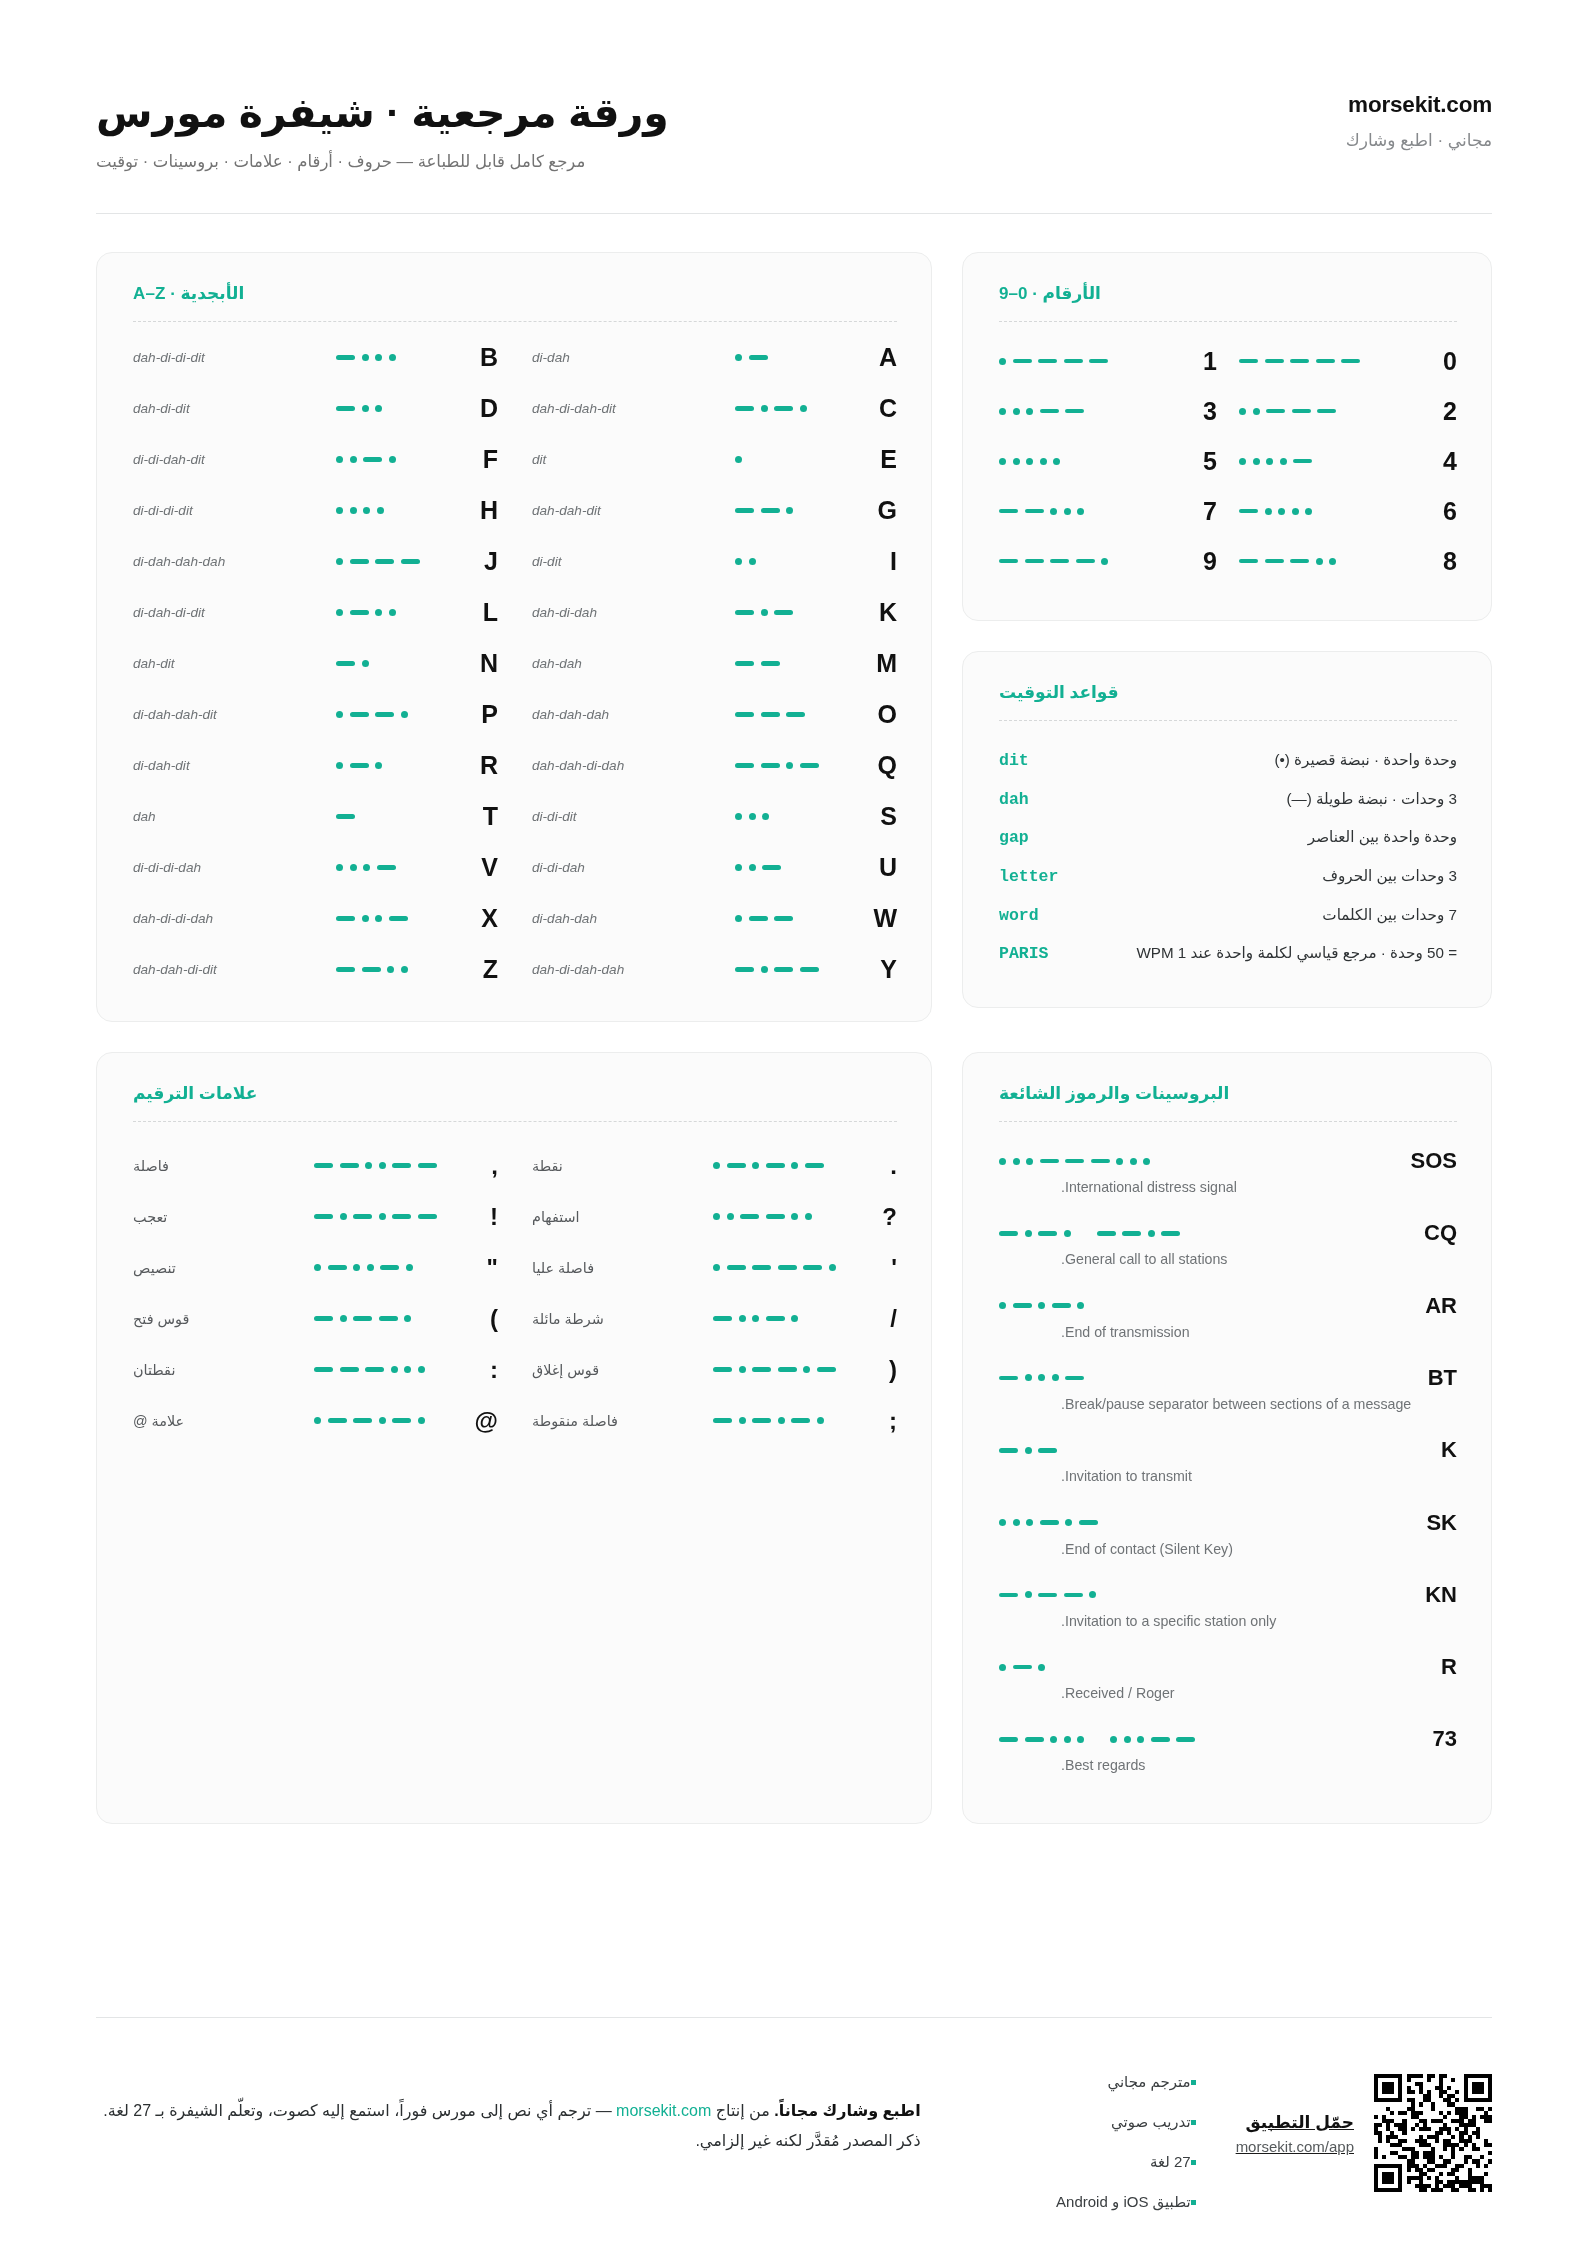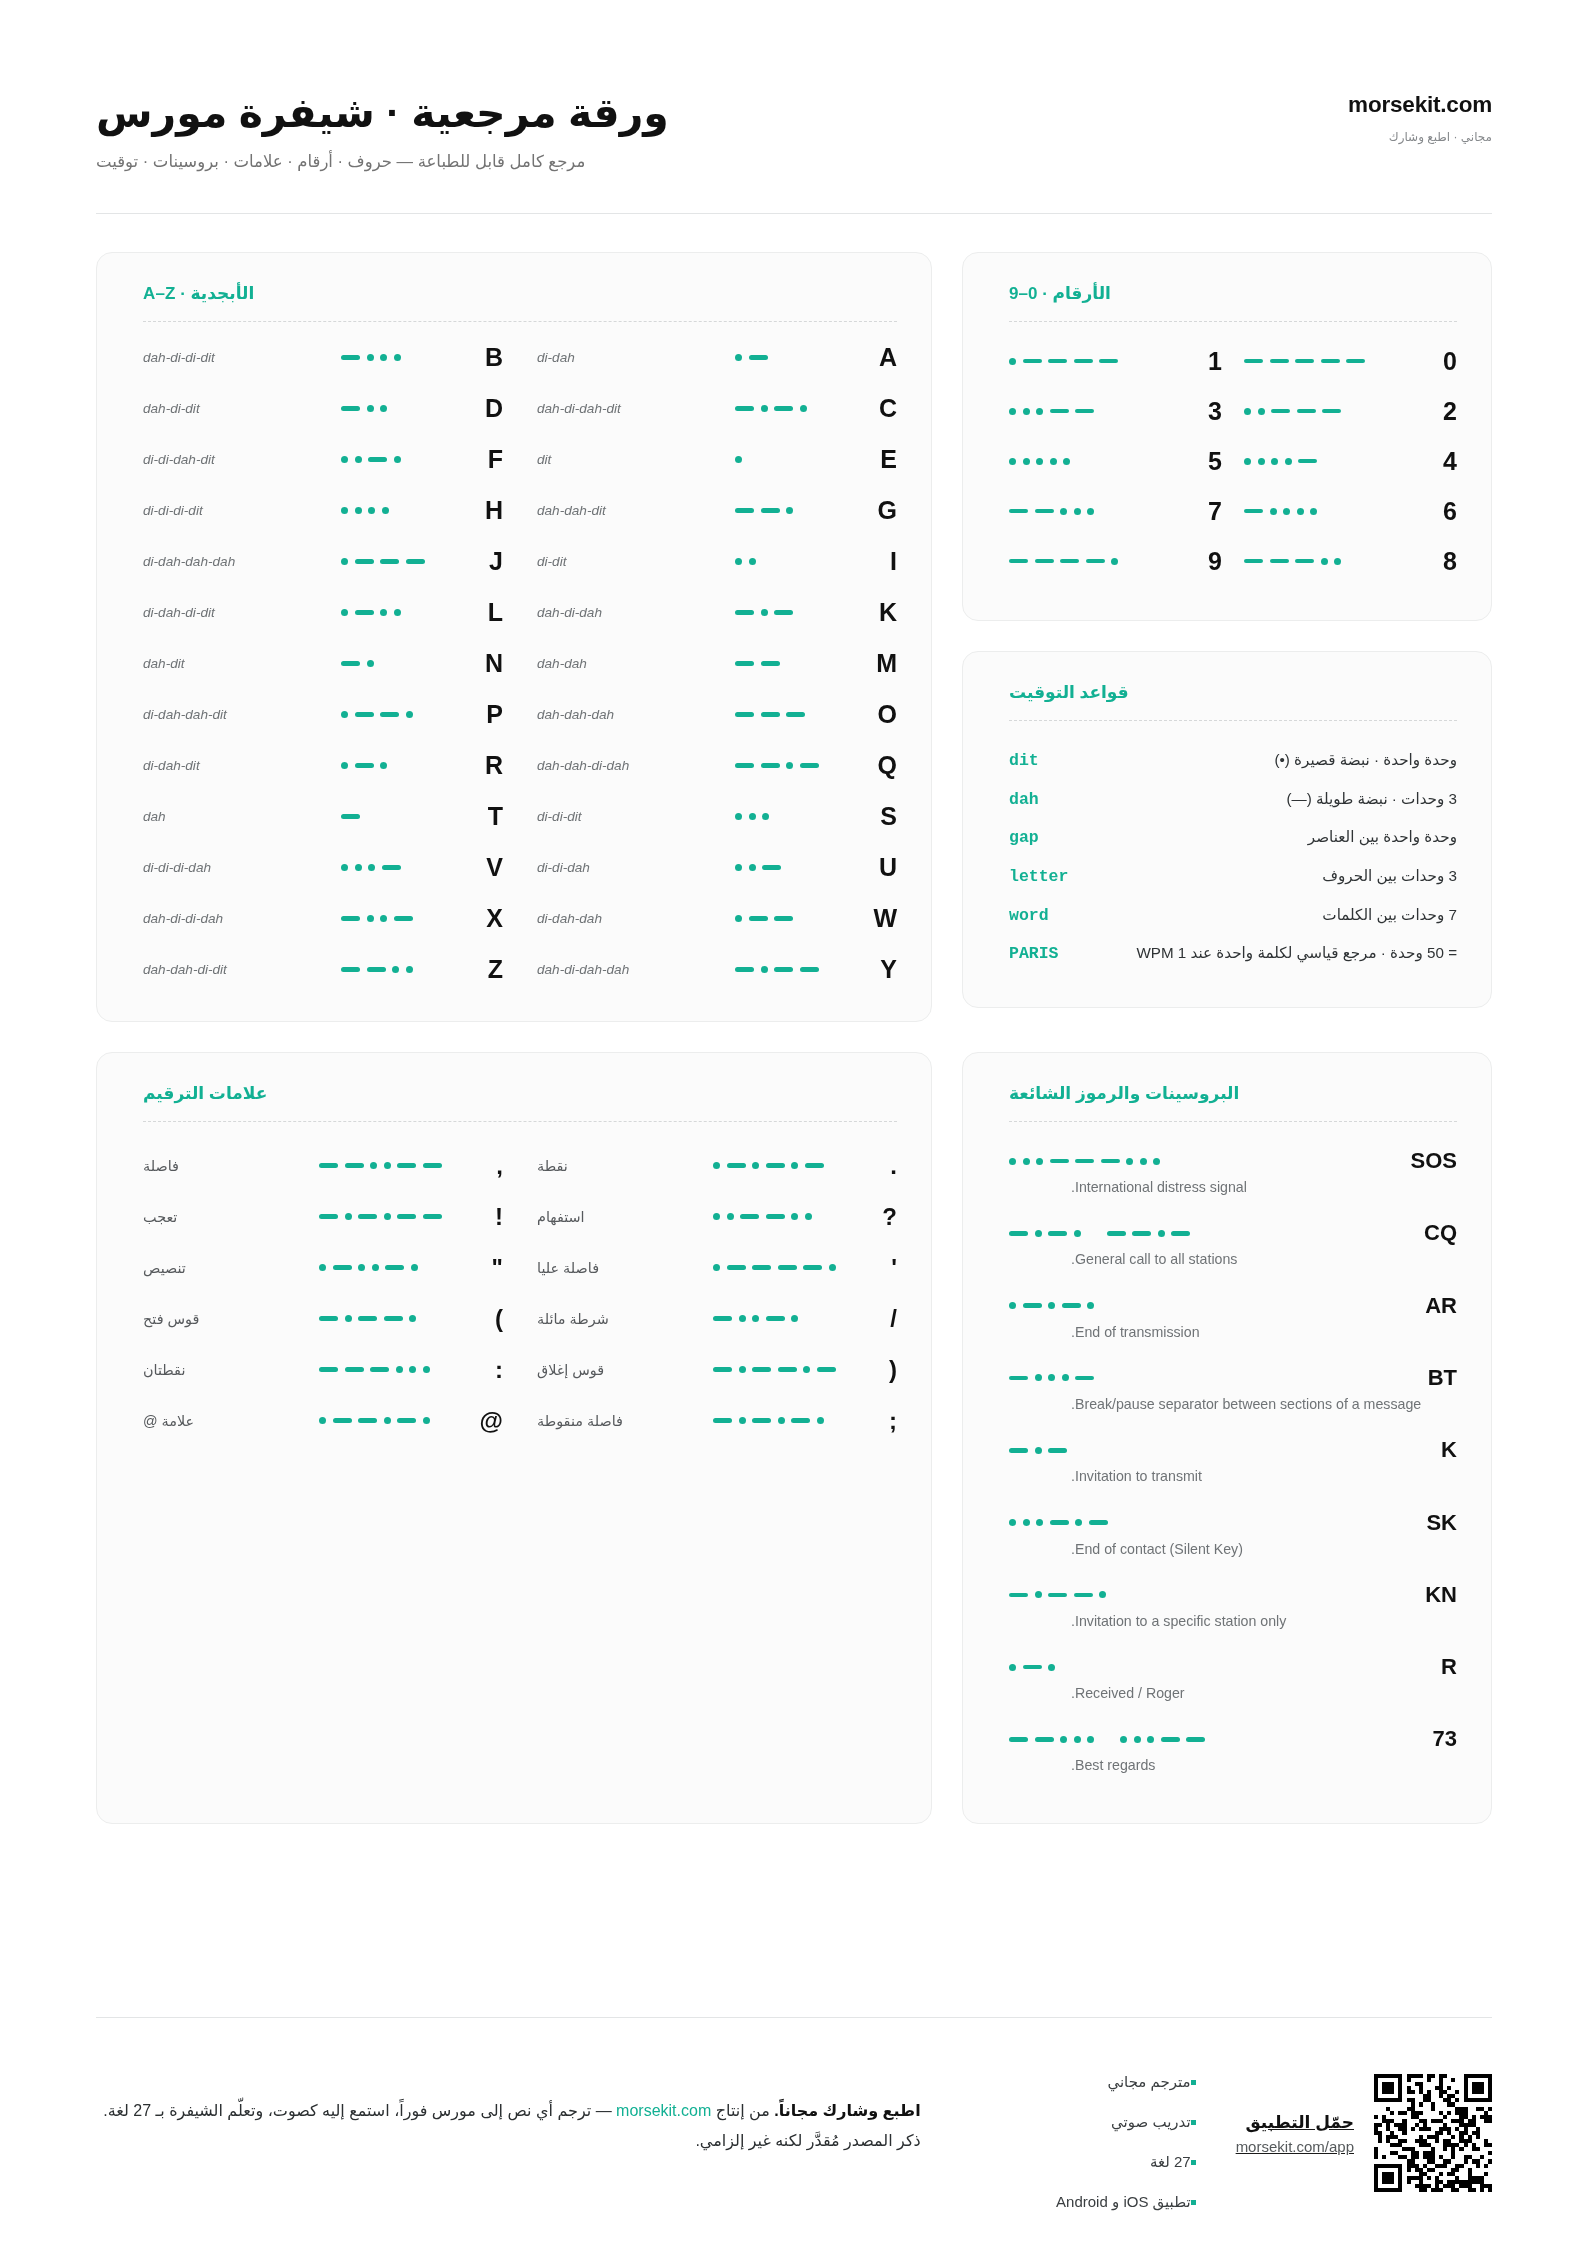--- a/index.html
+++ b/index.html
@@ -48,21 +48,21 @@
   }
   .brand-block { text-align: right; direction: ltr; padding-top: 4px; }
   .brand-name {
     font-size: 22.5px;
     font-weight: 700;
     color: #111111;
     letter-spacing: -0.2px;
   }
   .brand-tag {
     margin-top: 12px;
-    font-size: 12px;
+    font-size: 17px;
     color: #86898c;
     direction: rtl;
   }
 
   .header-rule {
     height: 1px;
     background: #e3e5e6;
     margin-bottom: 38px;
   }
 
@@ -73,21 +73,21 @@
     gap: 30px;
     align-items: stretch;
   }
   .col-left  { width: 530px; flex: none; display: flex; flex-direction: column; gap: 30px; }
   .col-right { flex: 1; display: flex; flex-direction: column; gap: 30px; }
 
   .card {
     background: #fbfbfb;
     border: 1px solid #eceded;
     border-radius: 16px;
-    padding: 30px 34px 34px 46px;
+    padding: 30px 34px 34px 36px;
   }
 
   .card-title {
     color: #12b093;
     font-size: 17px;
     font-weight: 700;
     text-align: left;
     letter-spacing: 0.1px;
   }
   .card-divider {

